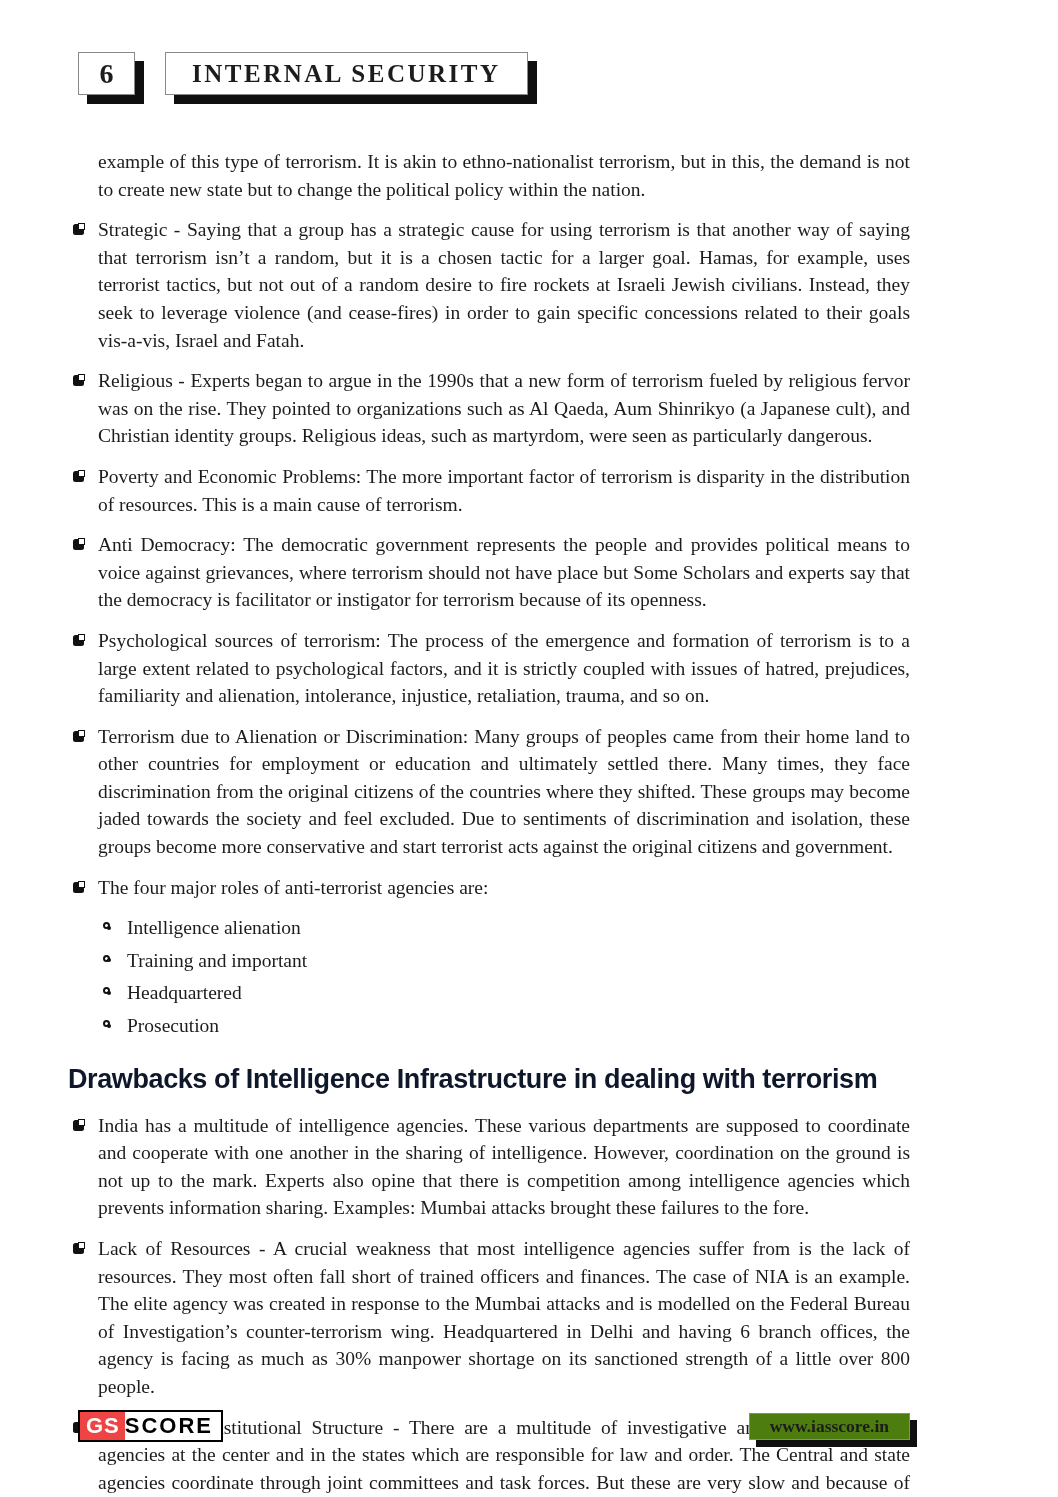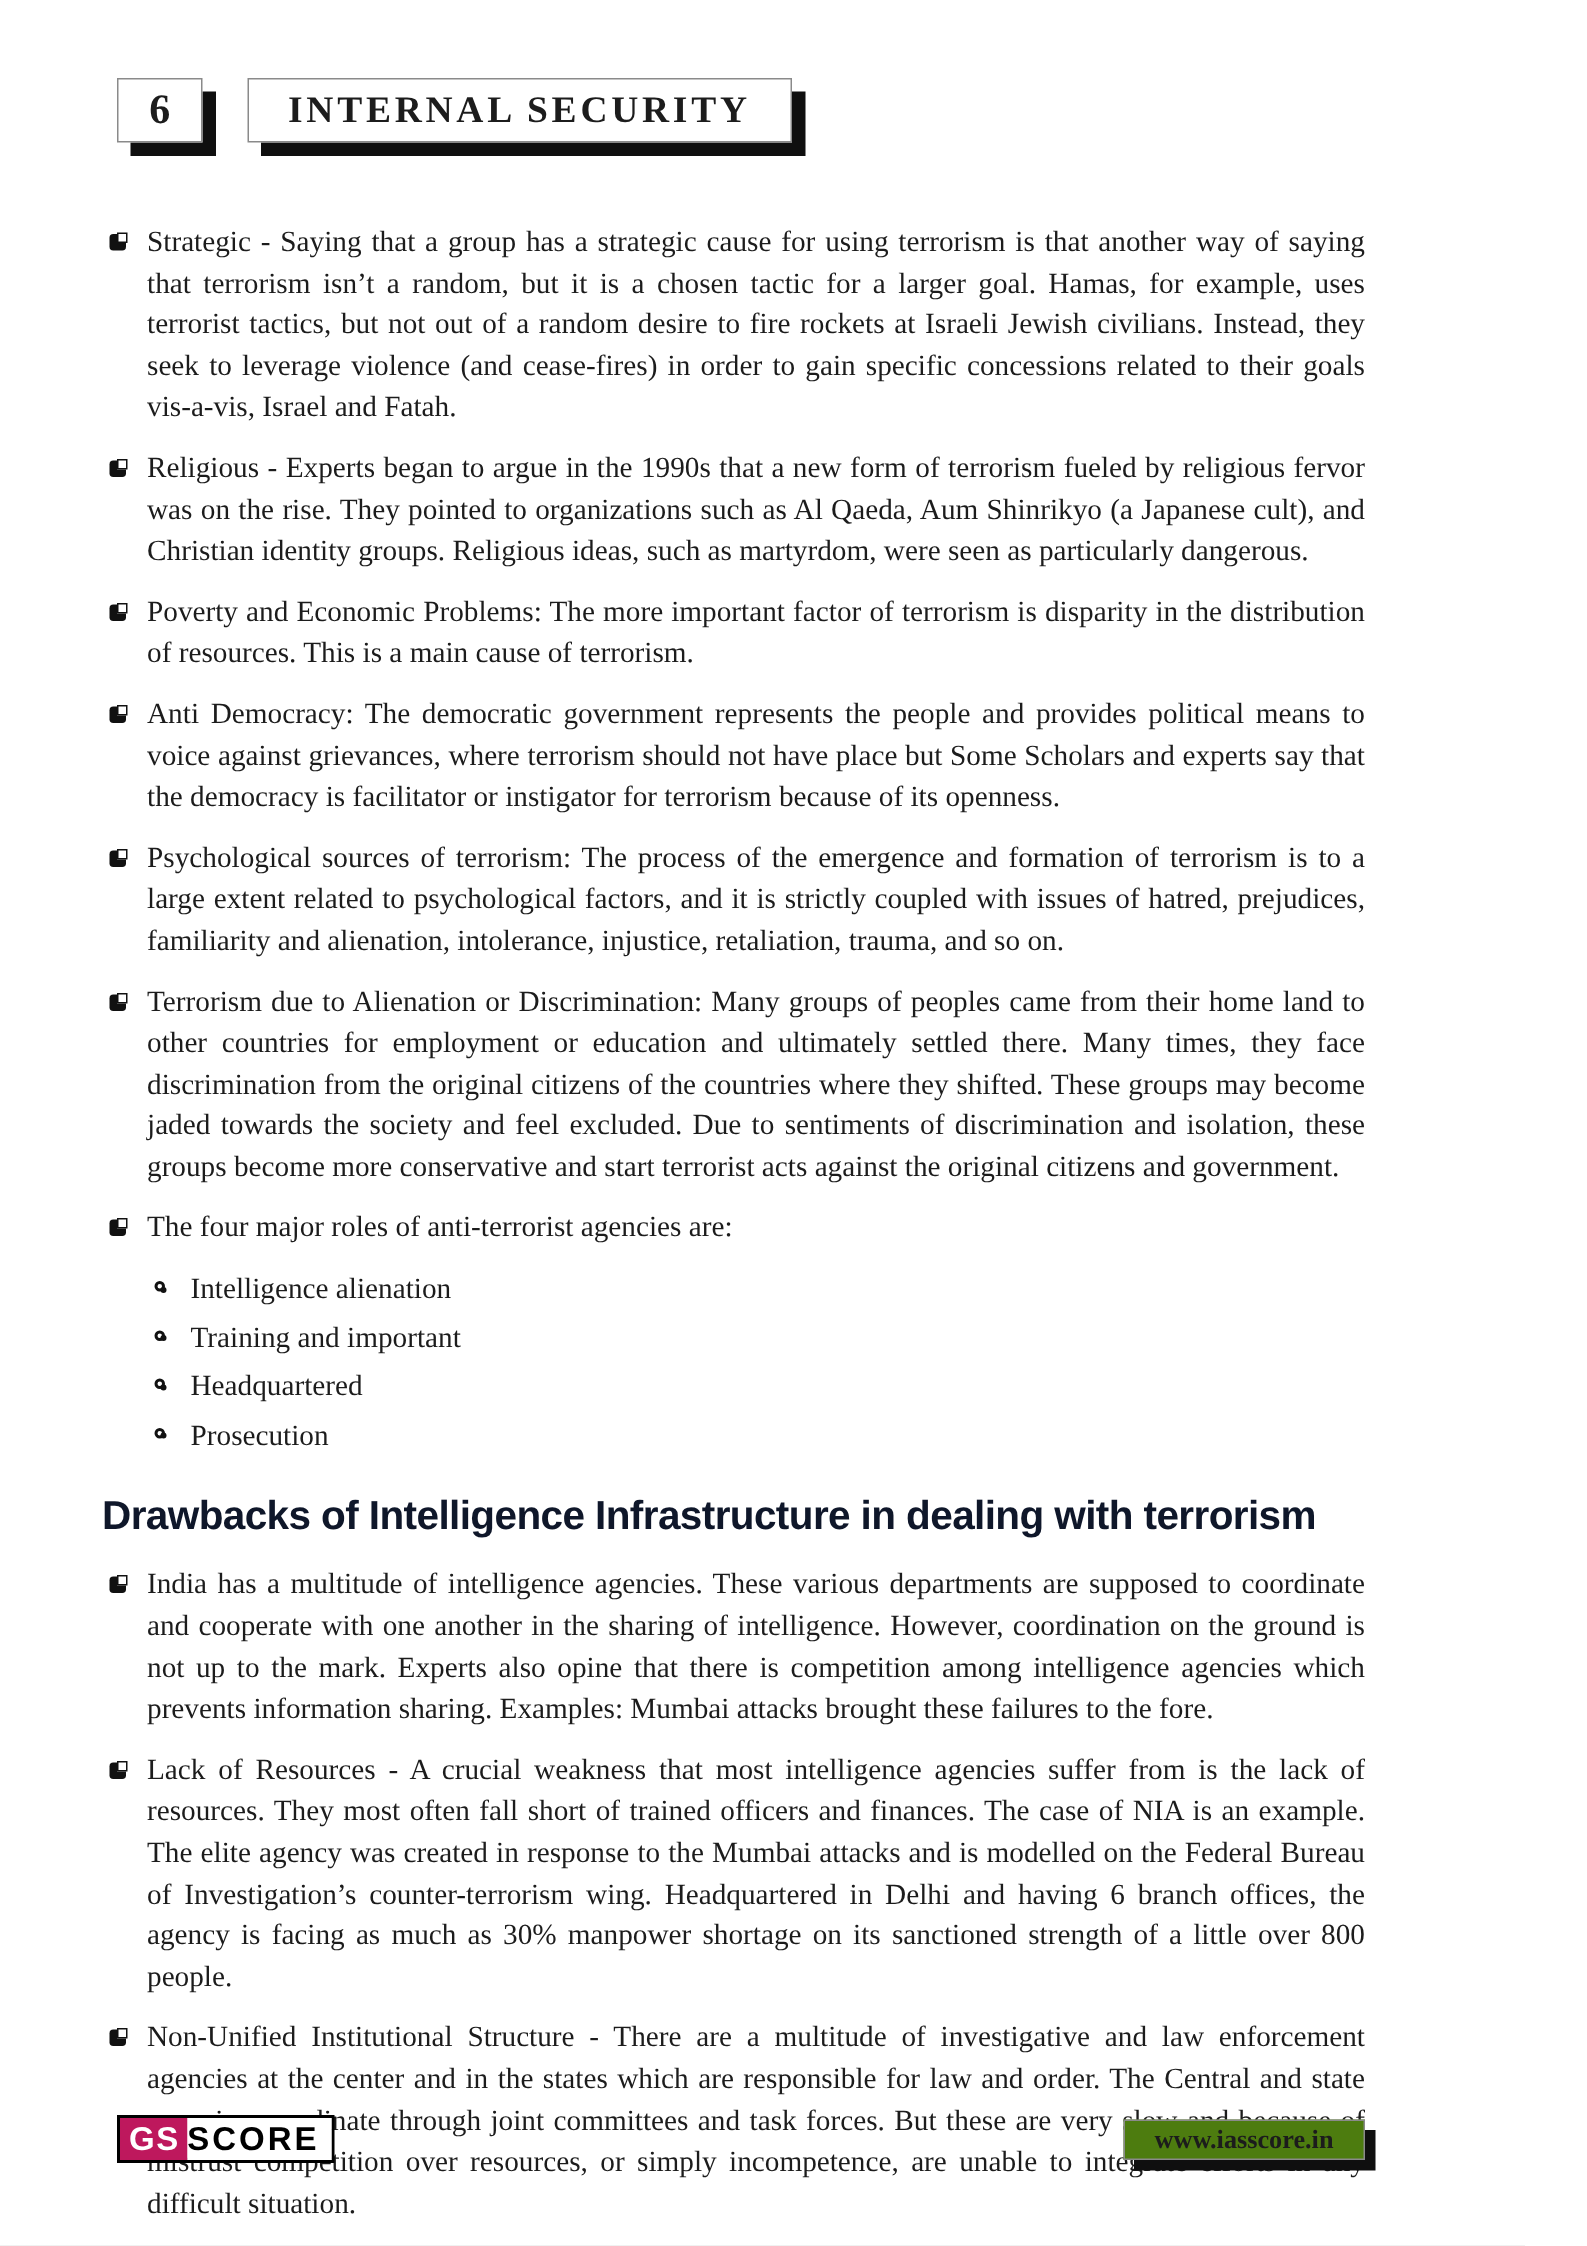--- a/index.html
+++ b/index.html
@@ -73,21 +73,21 @@
   .ftr {
     position:absolute; left:78px; right:148px; bottom:55px;
     display:flex; justify-content:space-between; align-items:center;
   }
   .logo {
     display:flex; align-items:stretch;
     border:2px solid #000;
     font-family:"Liberation Sans", sans-serif;
     font-weight:bold; font-size:22px; line-height:1;
   }
-  .logo .gs    { background:#be185d; color:#fff; padding:3px 5px 3px 6px; letter-spacing:1px; }
+  .logo .gs    { background:#ef4444; color:#fff; padding:3px 5px 3px 6px; letter-spacing:1px; }
   .logo .score { background:#fff; color:#000; padding:3px 8px 3px 0; letter-spacing:2px; }
   .site-box {
     background:#4d7c0f; border:1px solid #8a8a8a;
     box-shadow:7px 7px 0 #0f0f0f;
     padding:2px 20px;
     font-size:17.5px; font-weight:bold;
   }
 </style>
 </head>
 <body>
@@ -98,20 +98,21 @@
     <div class="shadow-box num-box">
       <span>6</span>
     </div>
     <div class="shadow-box sec-box">
       <span>INTERNAL SECURITY</span>
     </div>
   </div>
 
   <div class="content">
 
+    <p class="cont">example of this type of terrorism. It is akin to ethno-nationalist terrorism, but in this, the demand is not to create new state but to change the political policy within the nation.</p>
 
     <ul>
       <li class="main-li">
         <span class="sq-bullet"></span>
         <span>Strategic - Saying that a group has a strategic cause for using terrorism is that another way of saying that terrorism isn’t a random, but it is a chosen tactic for a larger goal. Hamas, for example, uses terrorist tactics, but not out of a random desire to fire rockets at Israeli Jewish civilians. Instead, they seek to leverage violence (and cease-fires) in order to gain specific concessions related to their goals vis-a-vis, Israel and Fatah.</span>
       </li>
       <li class="main-li">
         <span class="sq-bullet"></span>
         <span>Religious - Experts began to argue in the 1990s that a new form of terrorism fueled by religious fervor was on the rise. They pointed to organizations such as Al Qaeda, Aum Shinrikyo (a Japanese cult), and Christian identity groups. Religious ideas, such as martyrdom, were seen as particularly dangerous.</span>
       </li>

